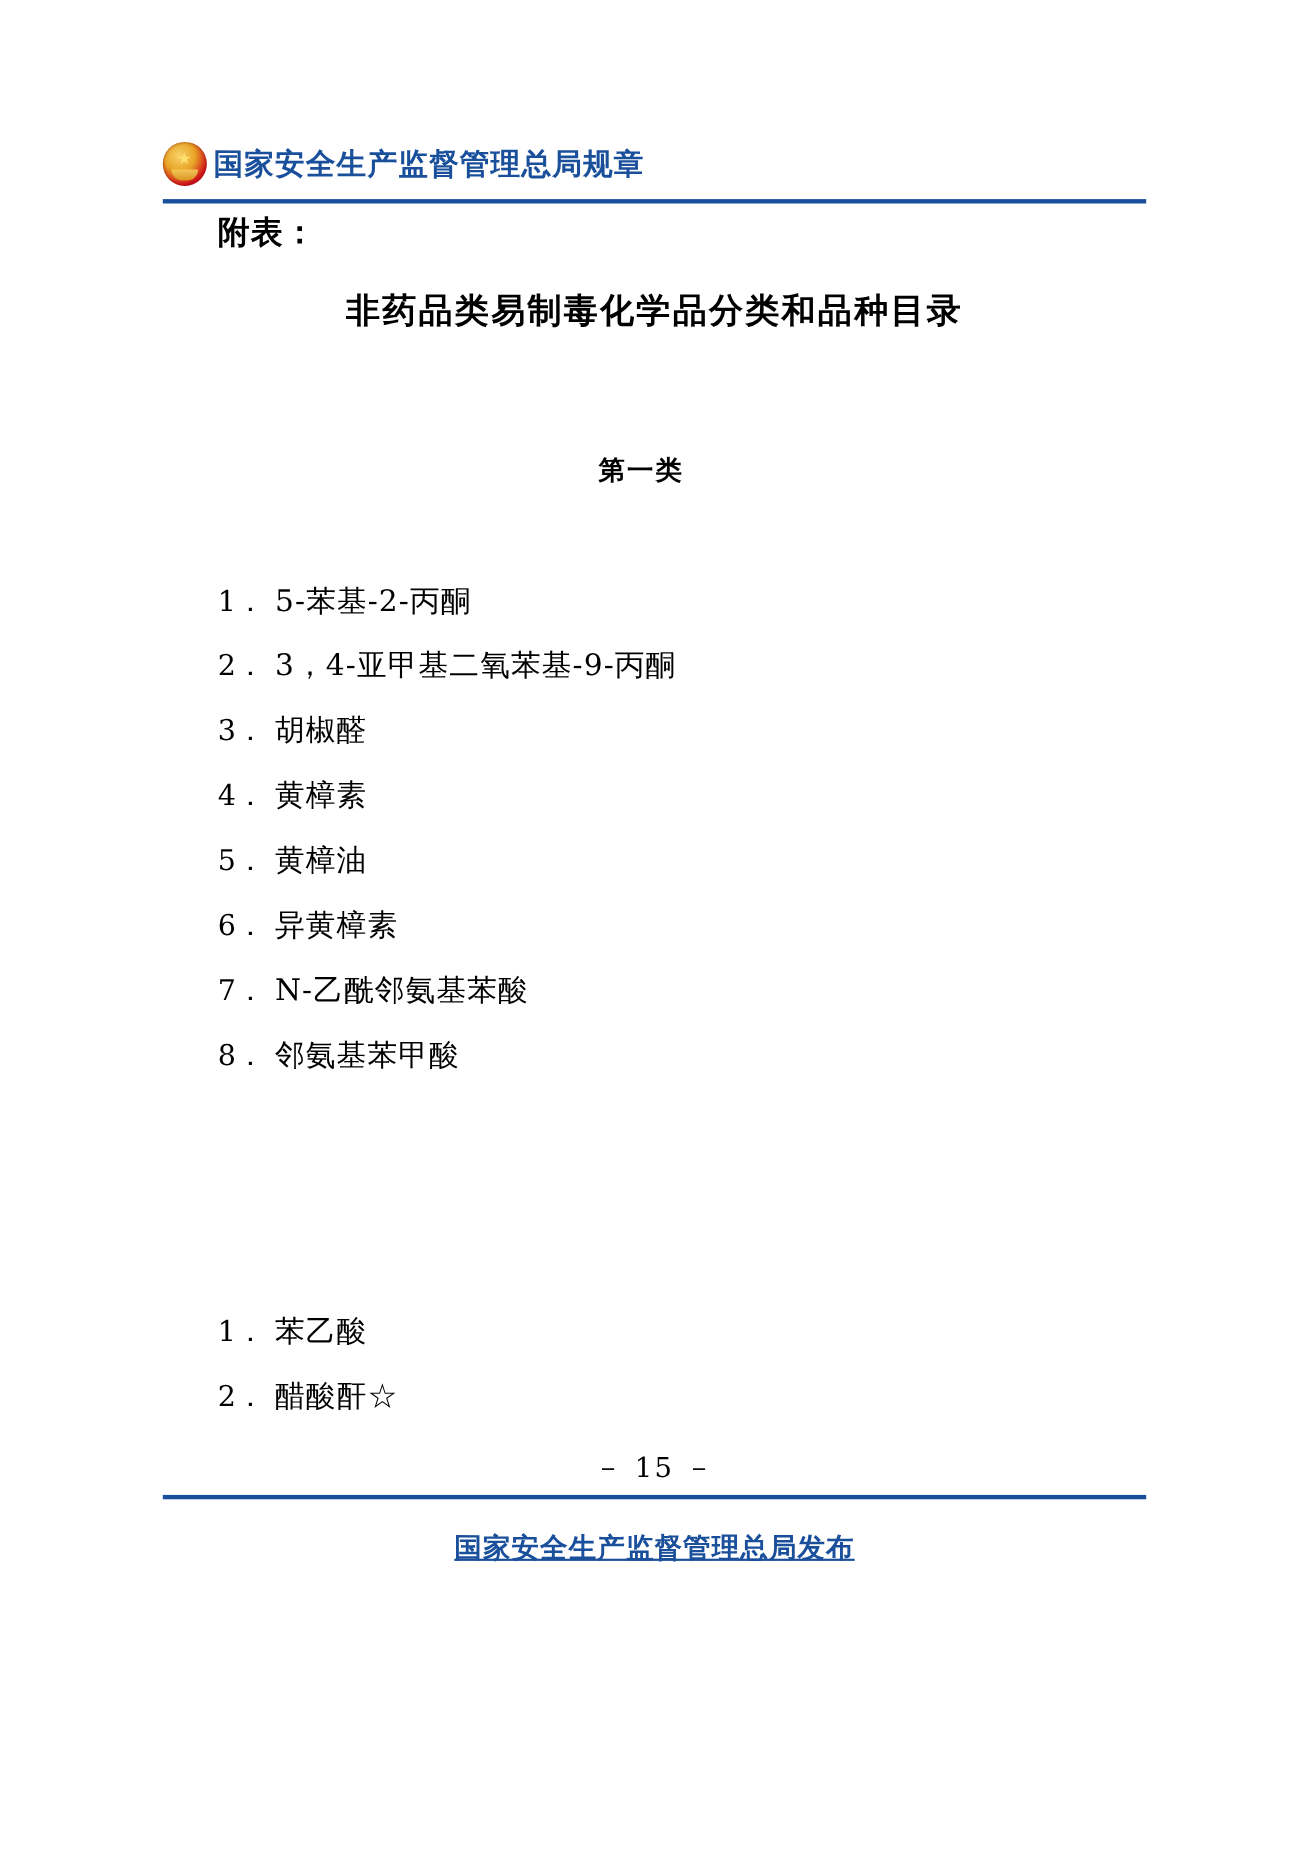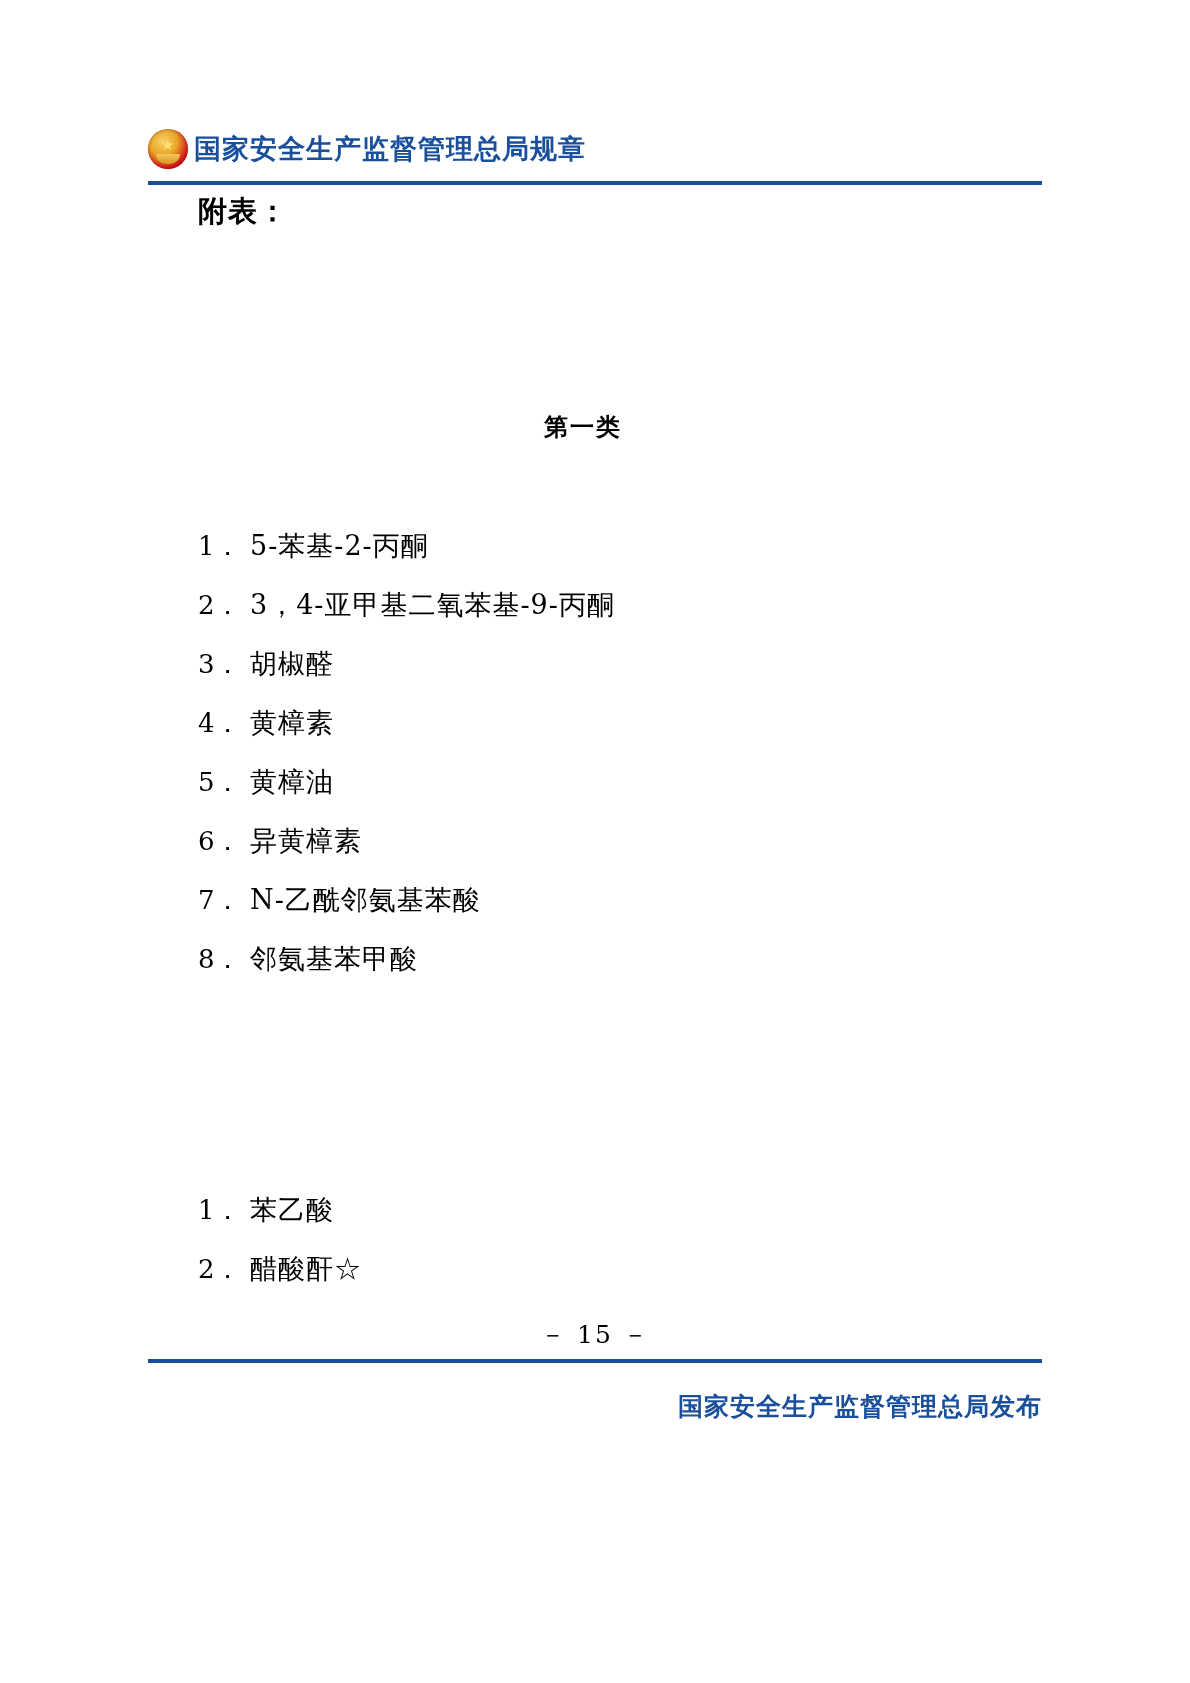--- a/index.html
+++ b/index.html
@@ -93,26 +93,27 @@
     top: 1359px;
     width: 894px;
     height: 4px;
     background: #1a4f9c;
   }
   .footer-title {
     position: absolute;
     left: 148px;
     top: 1390px;
     width: 894px;
-    text-align: right;
+    text-align: center;
     font-family: "DejaVu Sans", "Liberation Sans", sans-serif;
     font-weight: bold;
     font-size: 25px;
     color: #1a4f9c;
     letter-spacing: 1px;
+    text-decoration: underline;
   }
   .page-number {
     position: absolute;
     left: 148px;
     top: 1318px;
     width: 894px;
     text-align: center;
     font-family: "DejaVu Serif", "Liberation Serif", serif;
     font-size: 25px;
     color: #000;
@@ -193,20 +194,21 @@
       <div class="star"></div>
       <div class="gear"></div>
     </div>
     <div class="header-title">国家安全生产监督管理总局规章</div>
   </div>
 
   <div class="rule-top"></div>
 
   <div class="attach-label">附表：</div>
 
+  <div class="doc-title">非药品类易制毒化学品分类和品种目录</div>
 
   <div class="section-heading" id="sec1-heading">第一类</div>
 
   <div class="item-list" id="sec1-list">
     <div class="item">
       <span class="num">1．</span>
       <span class="txt">5-苯基-2-丙酮</span>
     </div>
     <div class="item">
       <span class="num">2．</span>

